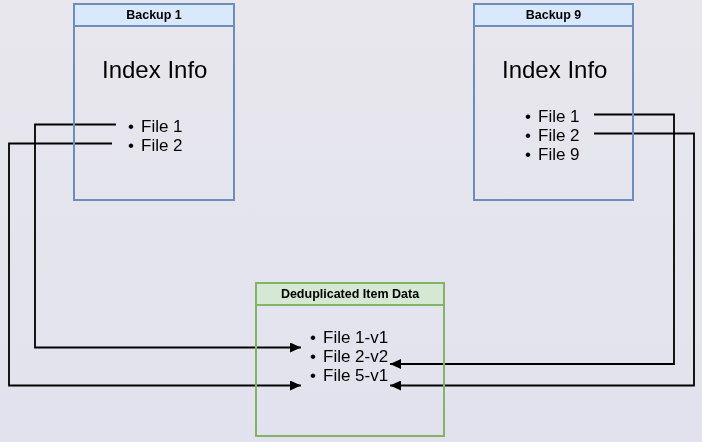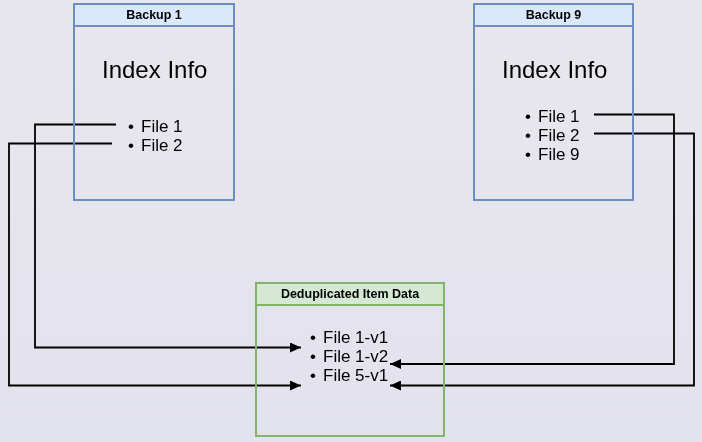--- a/index.html
+++ b/index.html
@@ -108,18 +108,18 @@
       <li>File 1</li>
       <li>File 2</li>
       <li>File 9</li>
     </ul>
   </div>
 
   <div id="dedup" class="box green">
     <div class="box-header">Deduplicated Item Data</div>
     <ul class="filelist">
       <li>File 1-v1</li>
-      <li>File 1-v2</li>
+      <li>File 2-v2</li>
       <li>File 5-v1</li>
     </ul>
   </div>
 
 </div>
 
 </body></html>

